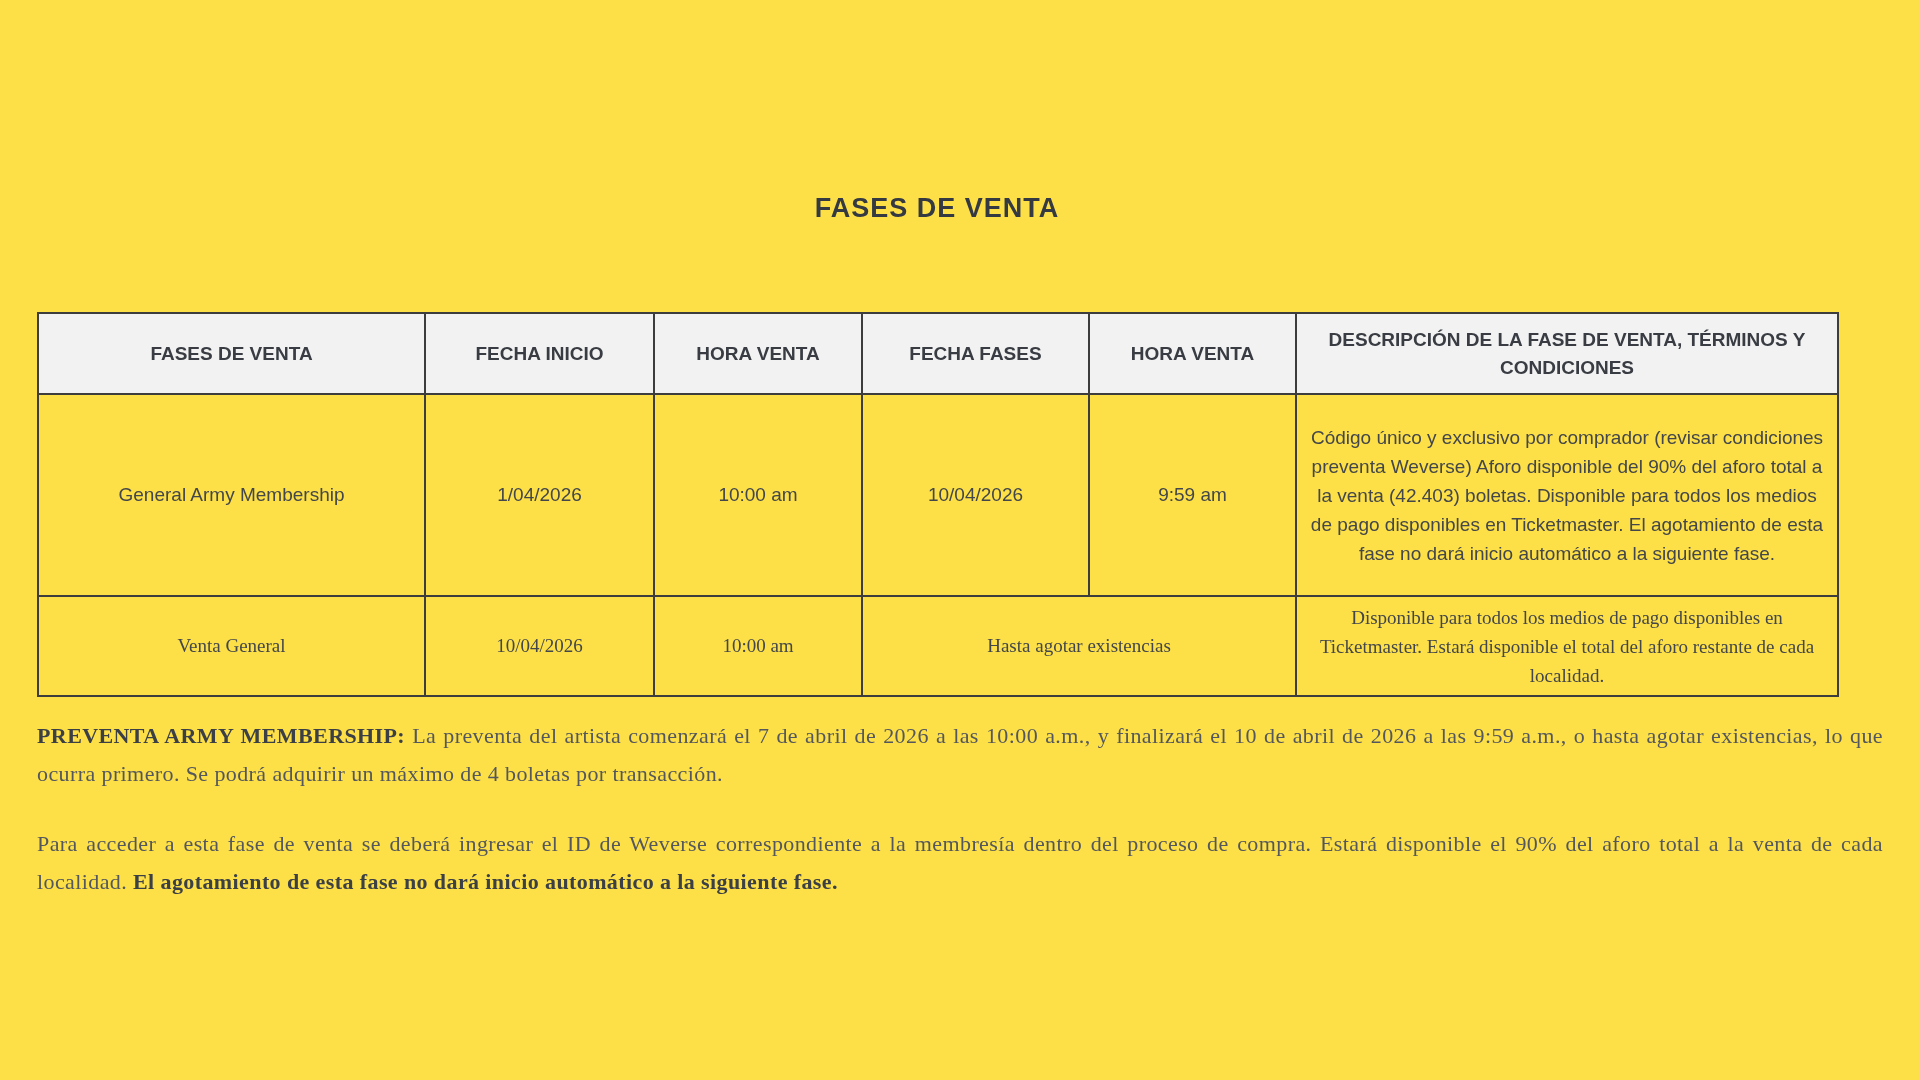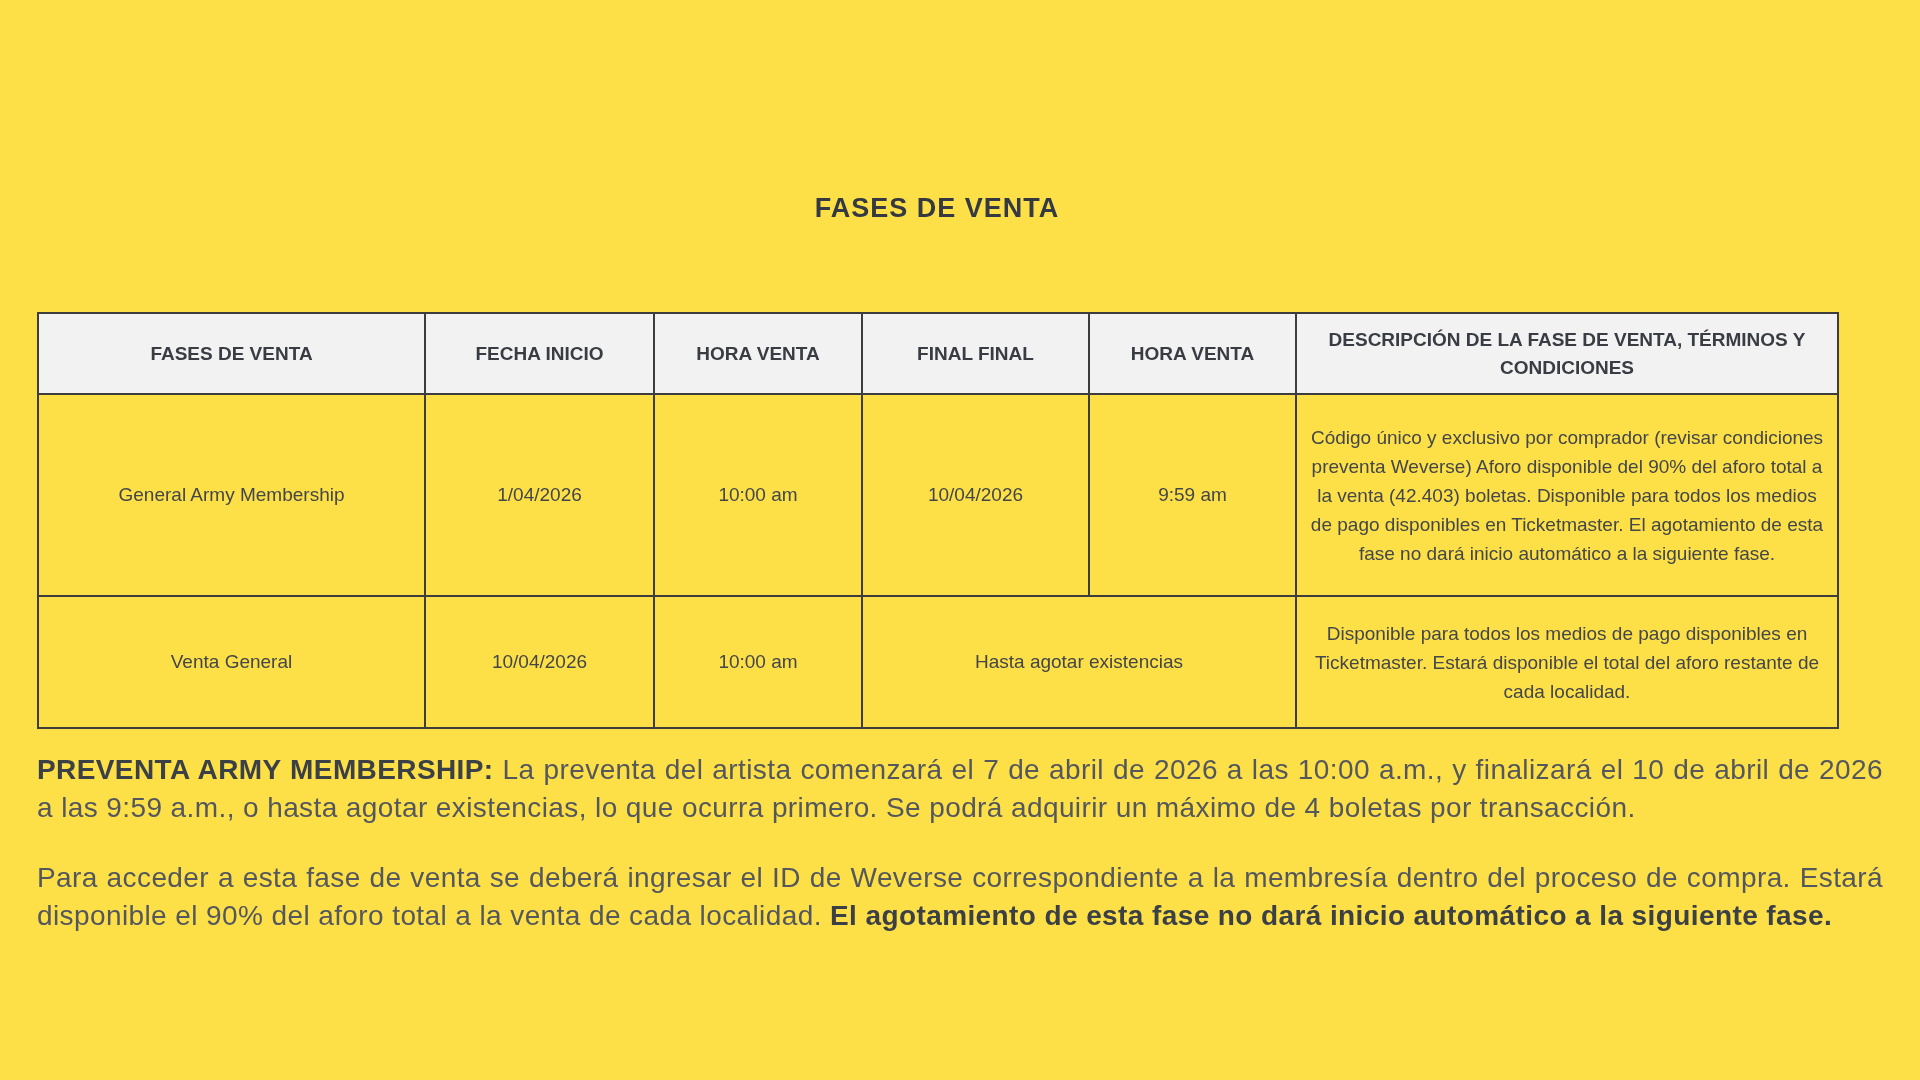--- a/index.html
+++ b/index.html
@@ -44,36 +44,37 @@
   }
   .sales-table thead th {
     height: 81px;
     background: #f2f2f2;
     font-weight: 700;
     color: #393d43;
     line-height: 1.45;
     padding: 0 18px;
   }
   .sales-table .row-1 td { height: 202px; }
-  .sales-table .row-2 td { height: 132px; }
+  .sales-table .row-2 td { height: 100px; font-family: Liberation Serif, serif; }
   .sales-table td.desc-cell {
     line-height: 29px;
     padding: 0 12px;
   }
 
   .notes {
     position: absolute;
     left: 37px;
-    top: 751px;
+    top: 717px;
     width: 1846px;
-    font-size: 28px;
+    font-size: 22px;
     line-height: 38px;
     letter-spacing: 0.4px;
     color: #54575d;
     text-align: justify;
+    font-family: Liberation Serif, serif;
   }
   .notes p.note-p2 { margin-top: 32px; }
   .notes b { color: #3b3f46; font-weight: 700; }
 </style>
 </head>
 <body>
 
 <div class="page">
 
   <div class="page-title">FASES DE VENTA</div>
@@ -85,21 +86,21 @@
       <col style="width:208px">
       <col style="width:227px">
       <col style="width:207px">
       <col style="width:542px">
     </colgroup>
     <thead>
       <tr>
         <th>FASES DE VENTA</th>
         <th>FECHA INICIO</th>
         <th>HORA VENTA</th>
-        <th>FINAL FINAL</th>
+        <th>FECHA FASES</th>
         <th>HORA VENTA</th>
         <th>DESCRIPCIÓN DE LA FASE DE VENTA, TÉRMINOS Y CONDICIONES</th>
       </tr>
     </thead>
     <tbody>
       <tr class="row-1">
         <td>General Army Membership</td>
         <td>1/04/2026</td>
         <td>10:00 am</td>
         <td>10/04/2026</td>

